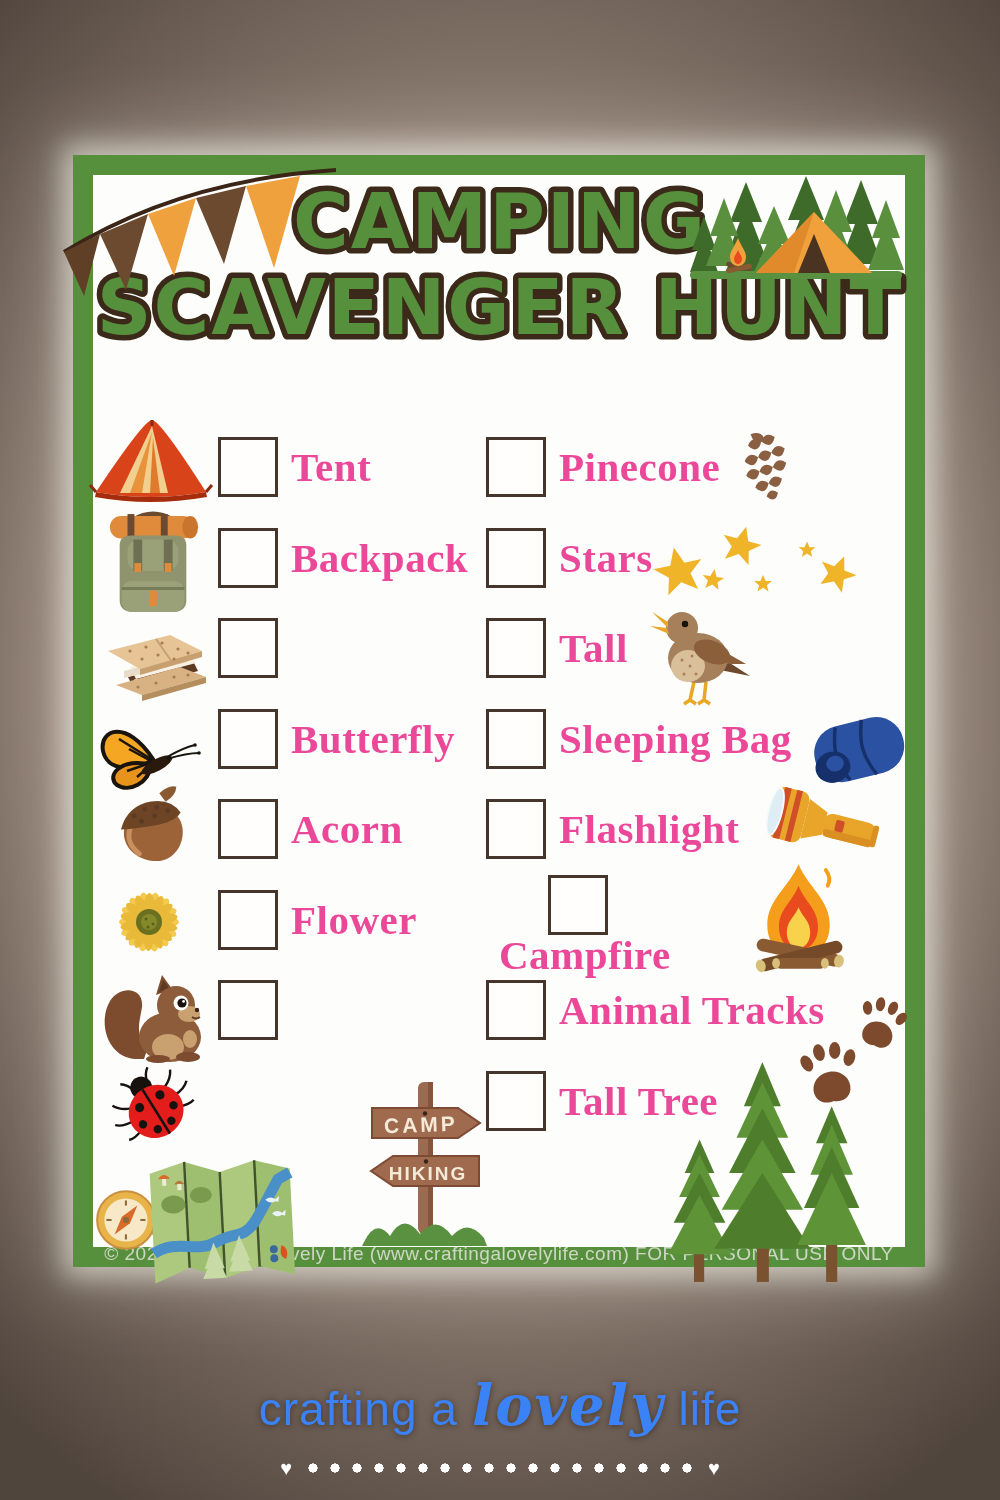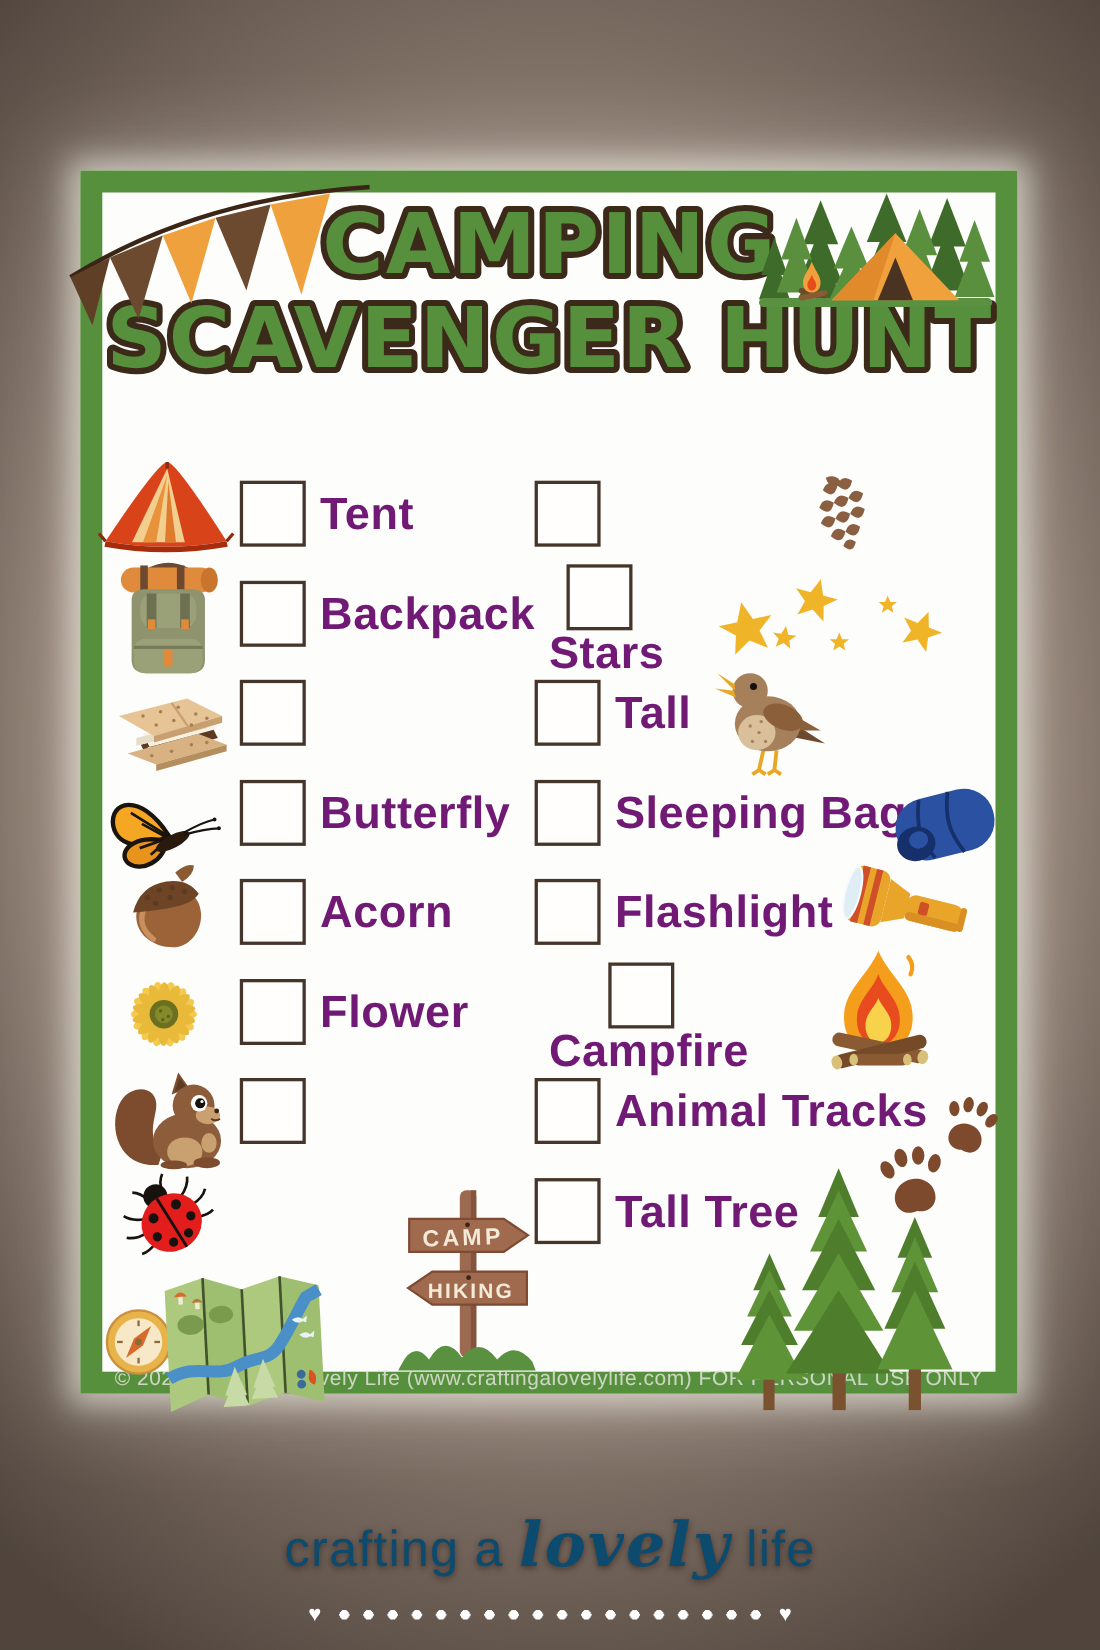--- a/index.html
+++ b/index.html
@@ -19,27 +19,27 @@
     font-family:"Liberation Sans", sans-serif;}
   #vignette{position:absolute;inset:0;z-index:1;pointer-events:none;
     background:radial-gradient(ellipse 78% 62% at 50% 46%, transparent 55%, rgba(8,3,0,.48) 100%);}
   .abs{position:absolute;}
   #paper{left:73px;top:155px;width:852px;height:1112px;background:#fdfdfb;
     border:20px solid #57903c;box-sizing:border-box;z-index:2;
     box-shadow:0 0 26px 10px rgba(255,255,244,.55), 0 0 70px 24px rgba(255,255,240,.22);}
   .z3{z-index:3;} .z4{z-index:4;}
   .check-row{display:flex;align-items:center;height:90px;z-index:3;}
   .checkbox{width:54px;height:54px;border:3px solid #46352a;background:#fffefc;flex:0 0 auto;}
-  .item-label{margin-left:13px;font-family:Liberation Sans, sans-serif;font-weight:600;
-    font-size:41px;color:#701a75;letter-spacing:.5px;white-space:nowrap;line-height:1;}
+  .item-label{margin-left:13px;font-family:Liberation Serif, serif;font-weight:600;
+    font-size:41px;color:#ec4899;letter-spacing:.5px;white-space:nowrap;line-height:1;}
   #title-svg text{font-family:"DejaVu Sans", sans-serif;font-weight:800;letter-spacing:2px;}
   #copyright{left:73px;top:1243px;width:852px;text-align:center;z-index:3;
     font-size:19px;color:rgba(226,227,218,.85);letter-spacing:.5px;}
   #branding{left:0;top:1372px;width:1000px;display:flex;justify-content:center;
-    align-items:baseline;gap:14px;color:#0c4a6e;z-index:2;
+    align-items:baseline;gap:14px;color:#3b82f6;z-index:2;
     text-shadow:0 1px 6px rgba(30,12,2,.5);}
   #branding .plain{font-size:46px;font-weight:400;letter-spacing:1px;}
   #branding .script{font-family:"DejaVu Serif", serif;font-style:italic;font-weight:700;
     font-size:56px;letter-spacing:2px;}
   #dotted-row{left:0;top:1458px;width:1000px;display:flex;justify-content:center;
     align-items:center;gap:10px;z-index:2;color:#fff;}
   #dotted-row .heart{font-size:20px;line-height:1;}
   #dots{width:396px;height:12px;
     background-image:radial-gradient(circle 4.6px at 50% 50%, #fff 0 4.5px, transparent 4.6px);
     background-size:22px 12px;background-repeat:repeat-x;background-position:0 0;}
@@ -124,22 +124,23 @@
   <div class="abs check-row" style="left:218px;top:784px;">
     <div class="checkbox"></div>
     <div class="item-label">Acorn</div>
   </div>
   <div class="abs check-row" style="left:218px;top:965px;">
     <div class="checkbox"></div>
   </div>
 
   <div class="abs check-row" style="left:486px;top:422px;">
     <div class="checkbox"></div>
-  </div>
-  <div class="abs check-row" style="left:486px;top:513px;flex-direction:column;">
+    <div class="item-label">Pinecone</div>
+  </div>
+  <div class="abs check-row" style="left:486px;top:513px;">
     <div class="checkbox"></div>
     <div class="item-label">Stars</div>
   </div>
   <div class="abs check-row" style="left:486px;top:603px;">
     <div class="checkbox"></div>
     <div class="item-label">Tall</div>
   </div>
   <div class="abs check-row" style="left:486px;top:694px;">
     <div class="checkbox"></div>
     <div class="item-label">Sleeping Bag</div>

